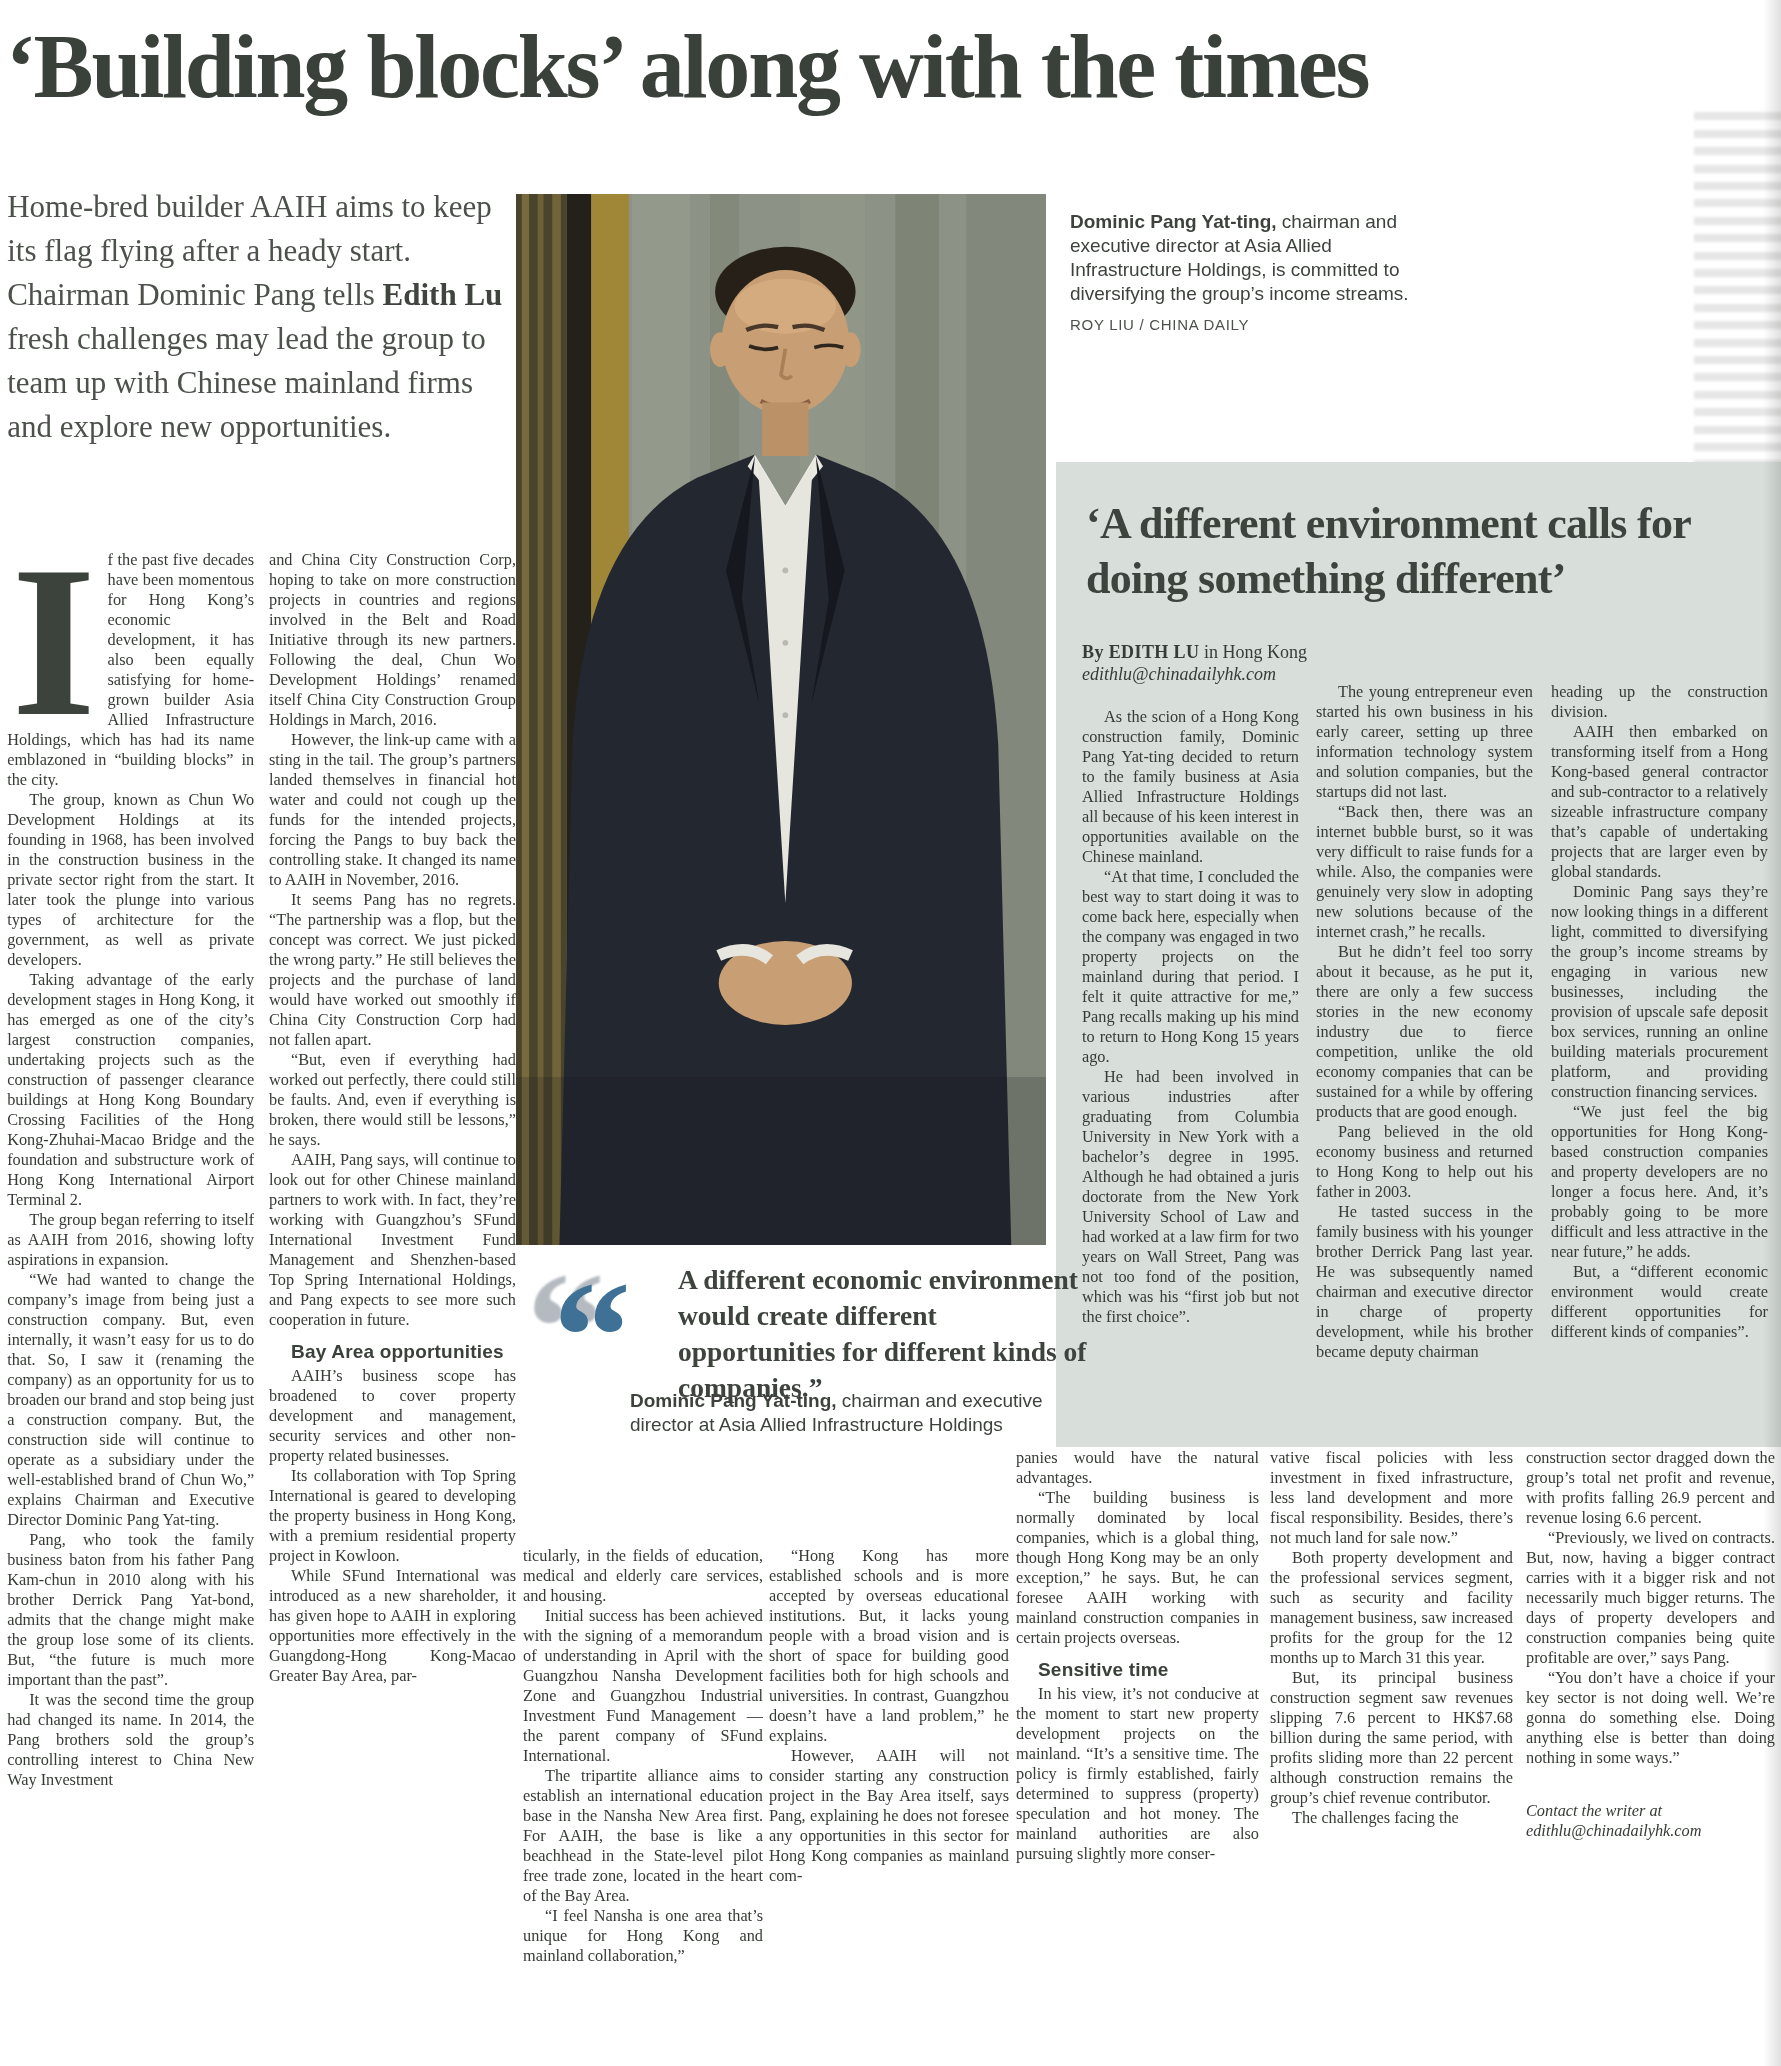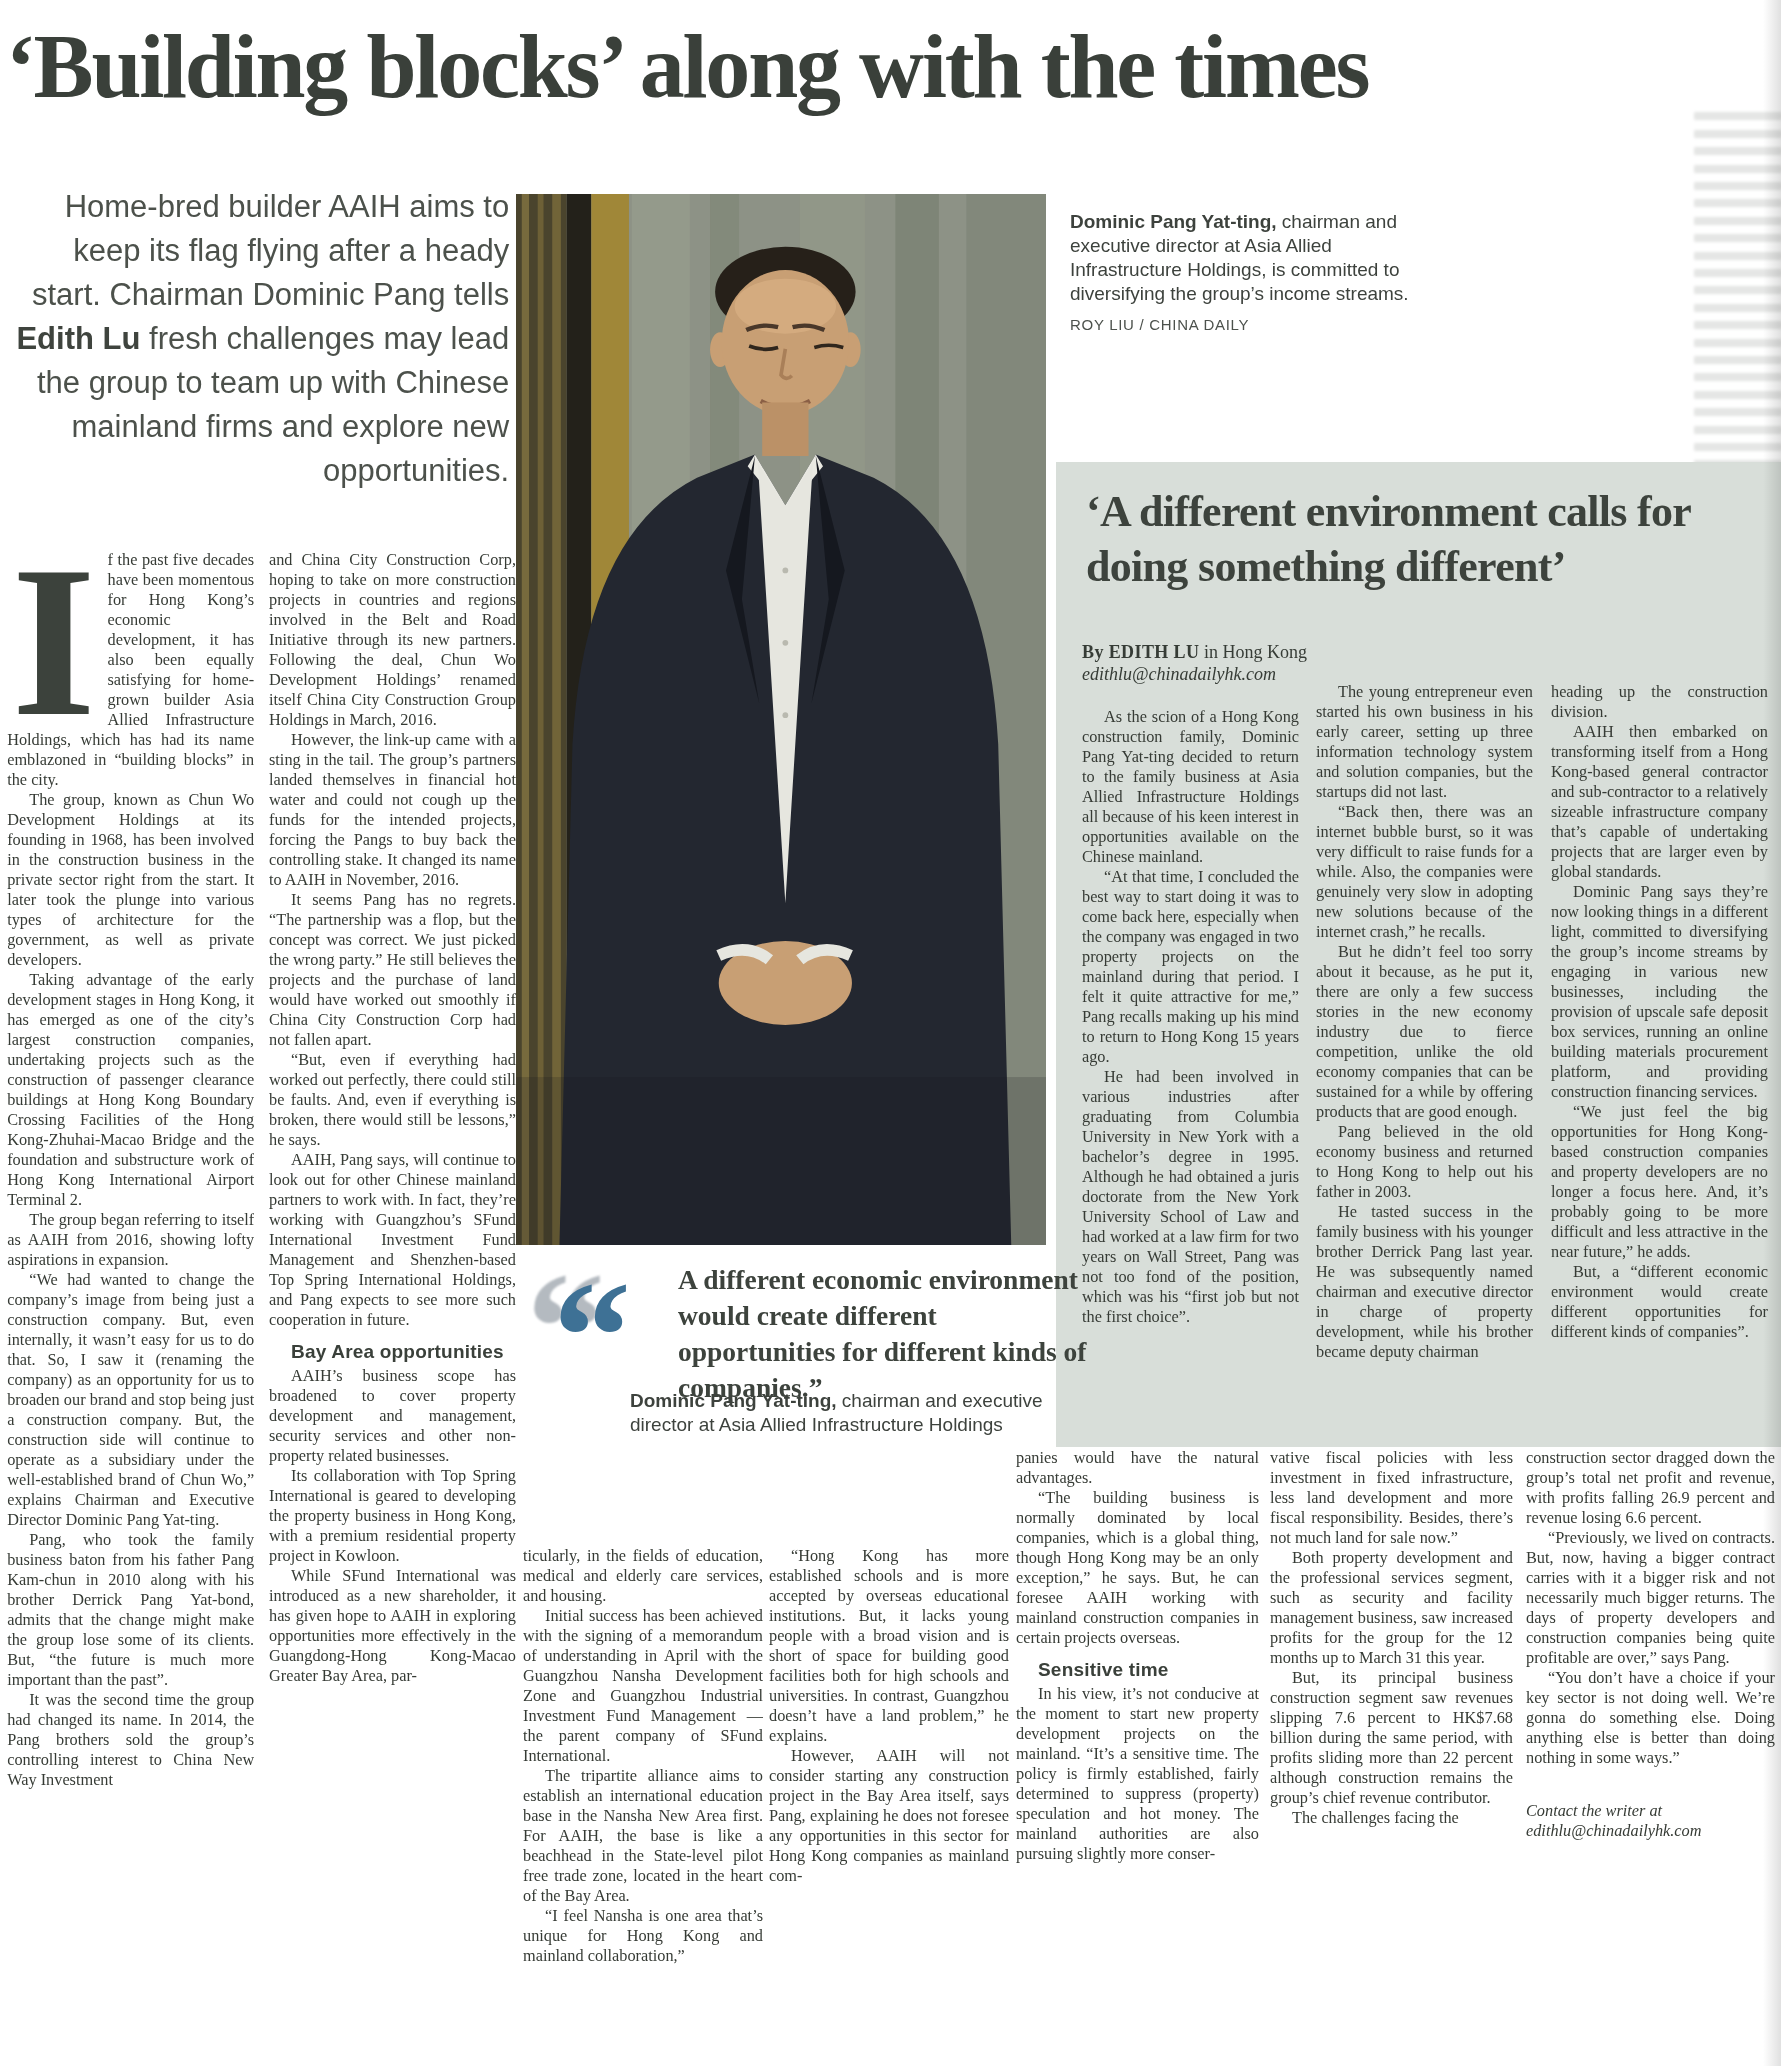--- a/index.html
+++ b/index.html
@@ -14,40 +14,40 @@
     background:linear-gradient(to right, rgba(0,0,0,0), rgba(0,0,0,0.13)); pointer-events:none; }
 
   .headline {
     position:absolute; left:5.8px; top:17.4px; width:1771px;
     font-size:90px; font-weight:bold; letter-spacing:-2.2px; line-height:1.12; color:#3a403a;
     white-space:nowrap;
   }
 
   .standfirst {
     position:absolute; left:7.2px; top:185px; width:502px;
-    font-family:Liberation Sans, sans-serif;
-    font-size:31px; line-height:44px; color:#4c514b;text-align:right;
+    font-family:Liberation Serif, serif;
+    font-size:31px; line-height:44px; color:#4c514b;
   }
   .standfirst .rep { font-weight:bold; color:#3f443e; }
 
   .photo { position:absolute; left:516px; top:194px; width:530px; height:1051px; overflow:hidden; background:#8d9286; }
   .photo svg { display:block; width:100%; height:100%; }
 
   .caption {
     position:absolute; left:1070px; top:210px; width:352px;
     font-family:"Liberation Sans","DejaVu Sans",sans-serif;
     font-size:19px; line-height:24px; color:#3d423d;
   }
   .caption .cap-bold { font-weight:bold; }
   .caption .credit { margin-top:6.5px; font-size:15px; letter-spacing:0.7px; color:#4c514c; }
 
   .panel { position:absolute; left:1056px; top:462px; width:726px; height:985px; background:#d8ded9; }
 
   .h2 {
-    position:absolute; left:1086px; top:484px; width:695px;
+    position:absolute; left:1086px; top:496px; width:695px;
     font-size:44px; line-height:55px; font-weight:bold; letter-spacing:-0.7px; color:#3d433d;
   }
 
   .byline { position:absolute; left:1082px; top:641px; width:319px; font-size:18px; line-height:22.4px; color:#363c36; }
   .byline .by { font-weight:bold; letter-spacing:0.4px;margin-top:7px; }
   .byline .email { font-style:italic; }
 
   .bodycol {
     position:absolute; font-size:16.3px; line-height:20px; text-align:justify; color:#363b35; overflow:hidden;
   }

